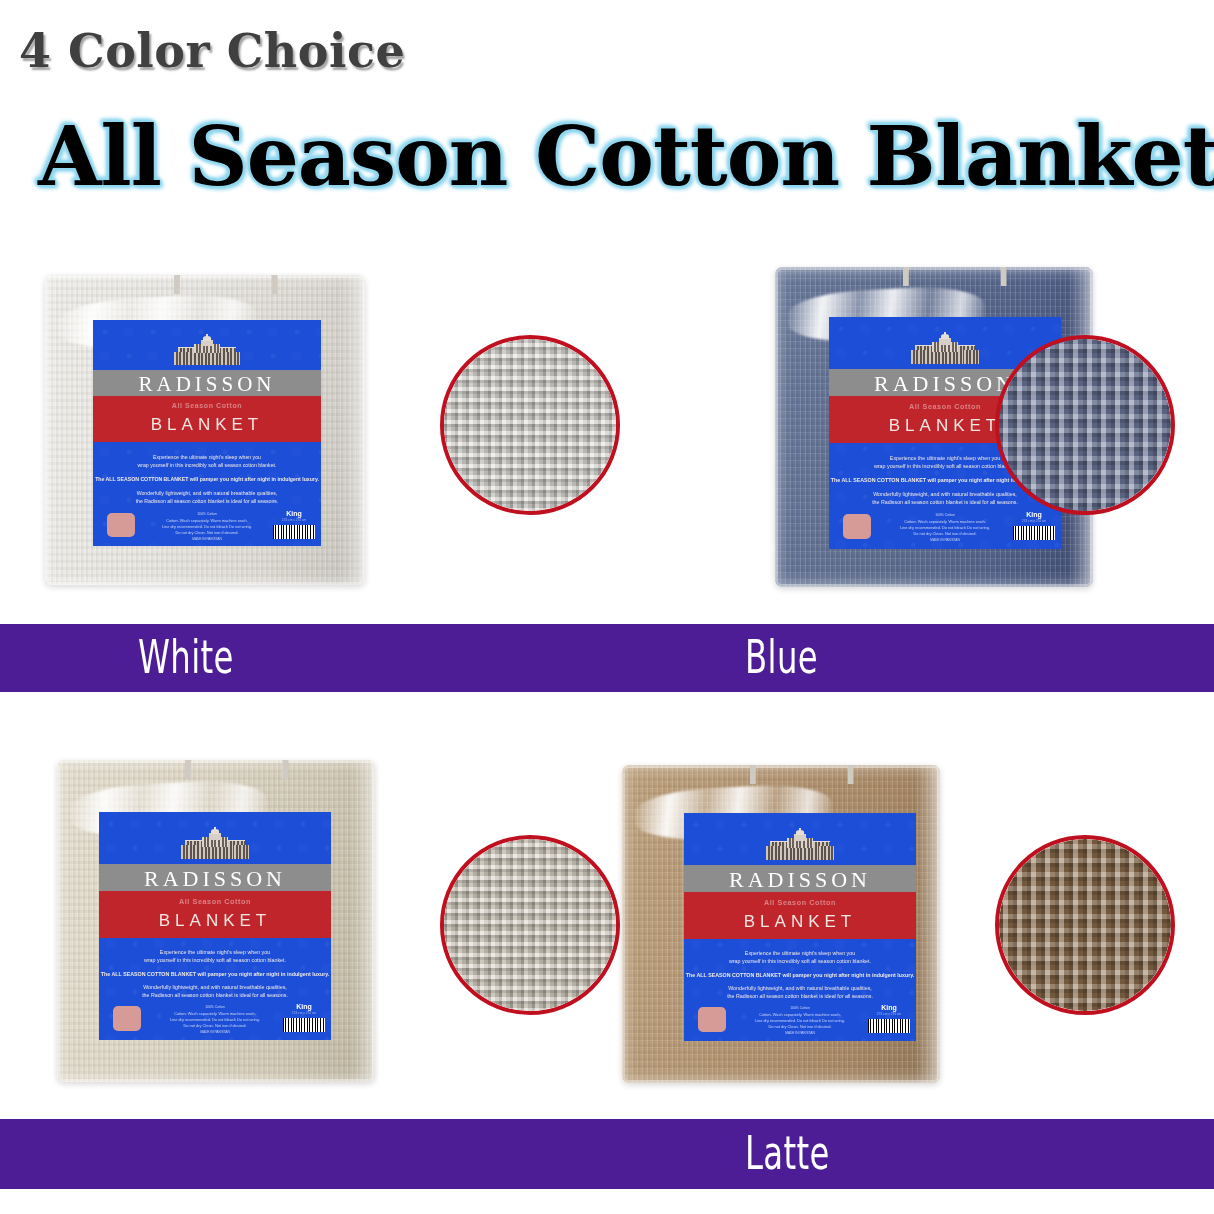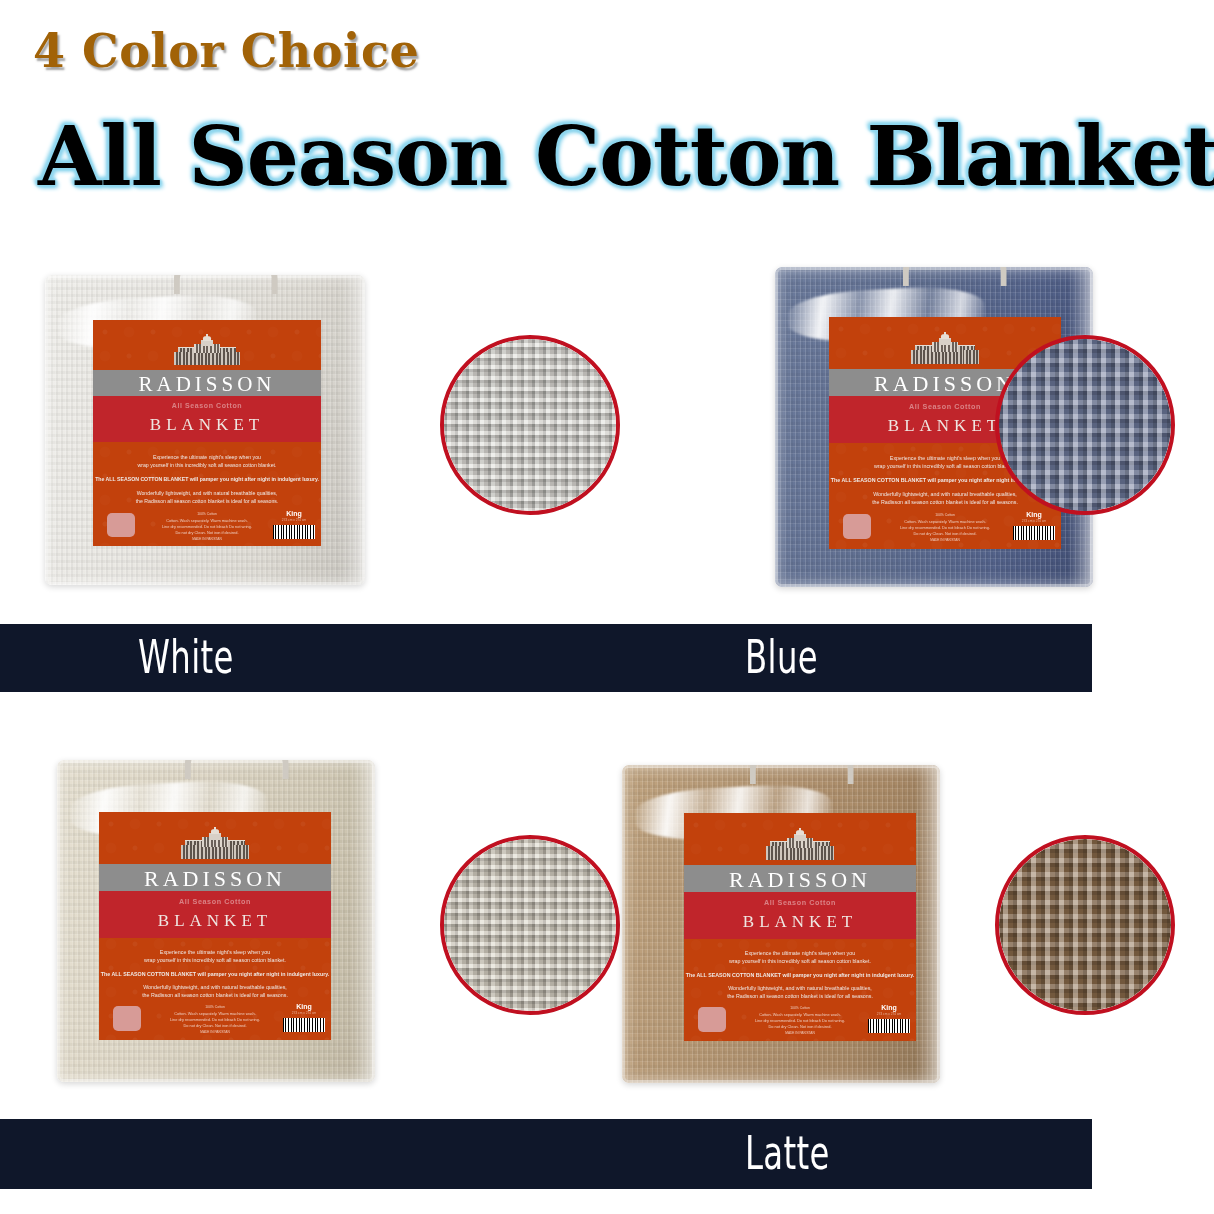--- a/index.html
+++ b/index.html
@@ -1,23 +1,23 @@
 <!DOCTYPE html>
 <html><head>
 <meta charset="utf-8">
 <style>
   html,body{margin:0;padding:0;background:#fff;}
   body{width:1214px;height:1214px;font-family:"Liberation Sans",sans-serif;position:relative;overflow:hidden;}
 
   
   .headline-wrap{position:absolute;left:0;top:0;width:1214px;height:225px;}
   .kicker{
-    position:absolute;left:33px;top:24px;
+    position:absolute;left:19px;top:24px;
     font-family:"DejaVu Serif",serif;font-weight:bold;
-    font-size:46px;letter-spacing:0.5px;color:#a16207;
+    font-size:46px;letter-spacing:0.5px;color:#404040;
     text-shadow:2px 3px 2px rgba(90,90,90,.55);
     white-space:nowrap;
   }
   .title{
     position:absolute;left:38px;top:108px;
     font-family:"DejaVu Serif",serif;font-weight:bold;
     font-size:82px;letter-spacing:-1px;color:#000;
     white-space:nowrap;
     text-shadow:
       0 0 3px #8fd6ee, 0 0 6px #8fd6ee,
@@ -27,21 +27,21 @@
   }
 
   
   .cell{position:absolute;}
   .cell-tl{left:0;top:225px;width:607px;height:398px;}
   .cell-tr{left:607px;top:225px;width:607px;height:398px;}
   .cell-bl{left:0;top:725px;width:607px;height:398px;}
   .cell-br{left:607px;top:725px;width:607px;height:398px;}
 
   
-  .namebar{position:absolute;left:0;width:1092px;background:#0f172a;}
+  .namebar{position:absolute;left:0;width:1214px;background:#4c1d95;}
   .namebar-top{top:624px;height:68px;}
   .namebar-bottom{top:1119px;height:70px;}
   .namebar .nm{
     position:absolute;top:50%;transform:translateY(-52%);
     color:#fff;font-family:"DejaVu Sans Condensed","Liberation Sans Narrow","Liberation Sans",sans-serif;
     font-size:46px;font-weight:400;letter-spacing:.5px;
     transform-origin:left center;
   }
   .nm-left{left:138px;}
   .nm-right{left:745px;}
@@ -83,21 +83,21 @@
   
   .handle{
     position:absolute;left:50%;transform:translateX(-30%);
     top:-21px;width:92px;height:34px;
     border:6px solid #cfcac2;border-bottom:none;
     border-radius:26px 26px 0 0;background:transparent;
   }
 
   
   .label{
-    position:absolute;background:#c2410c;color:#fff;overflow:hidden;
+    position:absolute;background:#1d4ed8;color:#fff;overflow:hidden;
   }
   .label::before{ 
     content:"";position:absolute;inset:0;opacity:.30;
     background-image:
       radial-gradient(circle at 12px 12px, rgba(255,255,255,.16) 0 2px, rgba(255,255,255,0) 3px),
       radial-gradient(circle at 36px 36px, rgba(255,255,255,.16) 0 2px, rgba(255,255,255,0) 3px),
       radial-gradient(circle at 36px 12px, rgba(255,255,255,.07) 0 5px, rgba(255,255,255,0) 6px),
       radial-gradient(circle at 12px 36px, rgba(255,255,255,.07) 0 5px, rgba(255,255,255,0) 6px);
     background-size:48px 48px,48px 48px,48px 48px,48px 48px;
   }
@@ -119,21 +119,21 @@
 
   .gray-band{position:absolute;left:0;width:100%;background:#8d8d8d;}
   .brand{
     position:absolute;left:0;width:100%;text-align:center;color:#fff;
     font-family:"Liberation Serif","DejaVu Serif",serif;font-weight:400;
   }
   .red-band{position:absolute;left:0;width:100%;background:#c0252b;}
   .asc{position:absolute;left:0;width:100%;text-align:center;color:rgba(255,255,255,.42);
     font-family:"Liberation Sans",sans-serif;font-weight:bold;}
   .blanket-word{position:absolute;left:0;width:100%;text-align:center;color:#efe7e2;
-    font-family:Liberation Serif, serif;font-weight:300;}
+    font-family:Liberation Sans, sans-serif;font-weight:300;}
 
   .copy{position:absolute;left:0;width:100%;text-align:center;color:#efe9e6;
     font-family:"Liberation Sans",sans-serif;}
   .copy.b{font-weight:bold;}
 
   .swatch{position:absolute;background:#d79b97;border-radius:5px;}
   .king{position:absolute;color:#fff;font-family:"Liberation Sans",sans-serif;font-weight:bold;text-align:center;}
   .kingsub{position:absolute;color:rgba(255,255,255,.55);font-family:"Liberation Sans",sans-serif;text-align:center;}
   .barcode{position:absolute;background:#fff;
     background-image:repeating-linear-gradient(90deg,#000 0 1px,#fff 1px 2px,#000 2px 3px,#fff 3px 5px,#000 5px 6px,#fff 6px 8px);}

